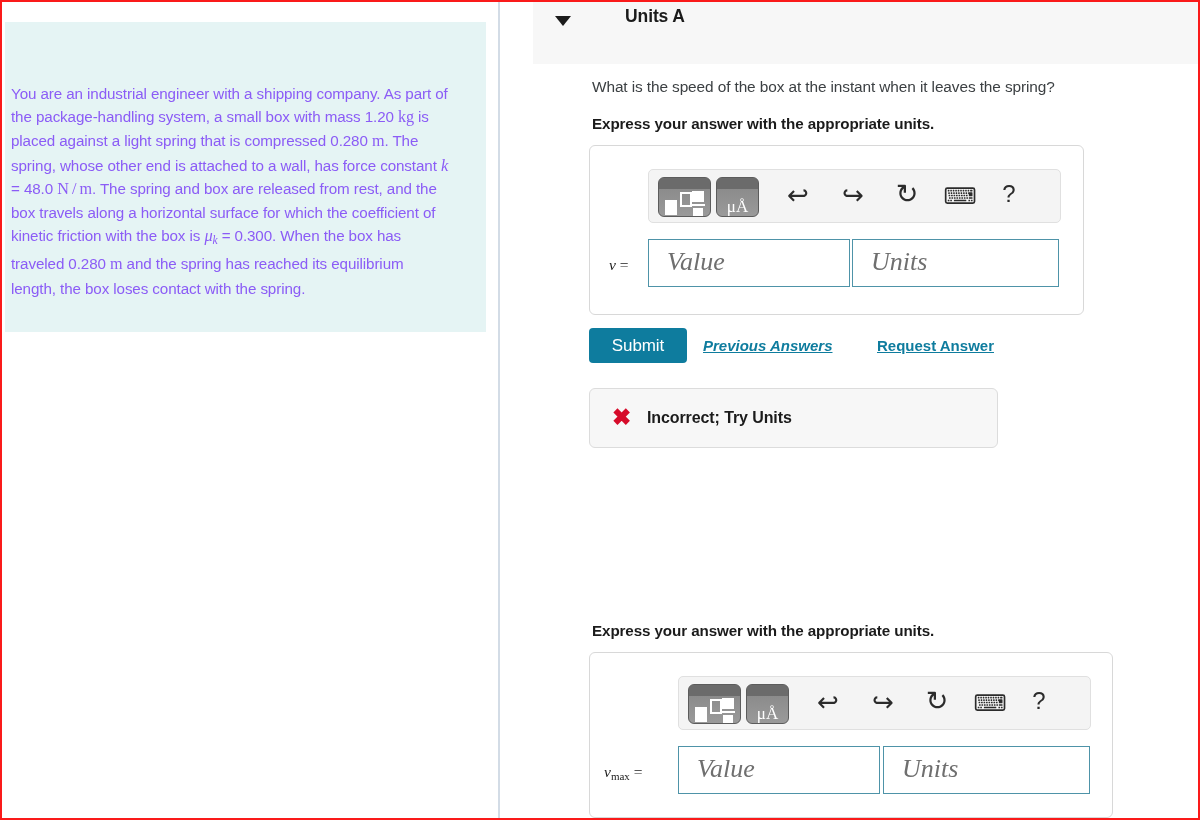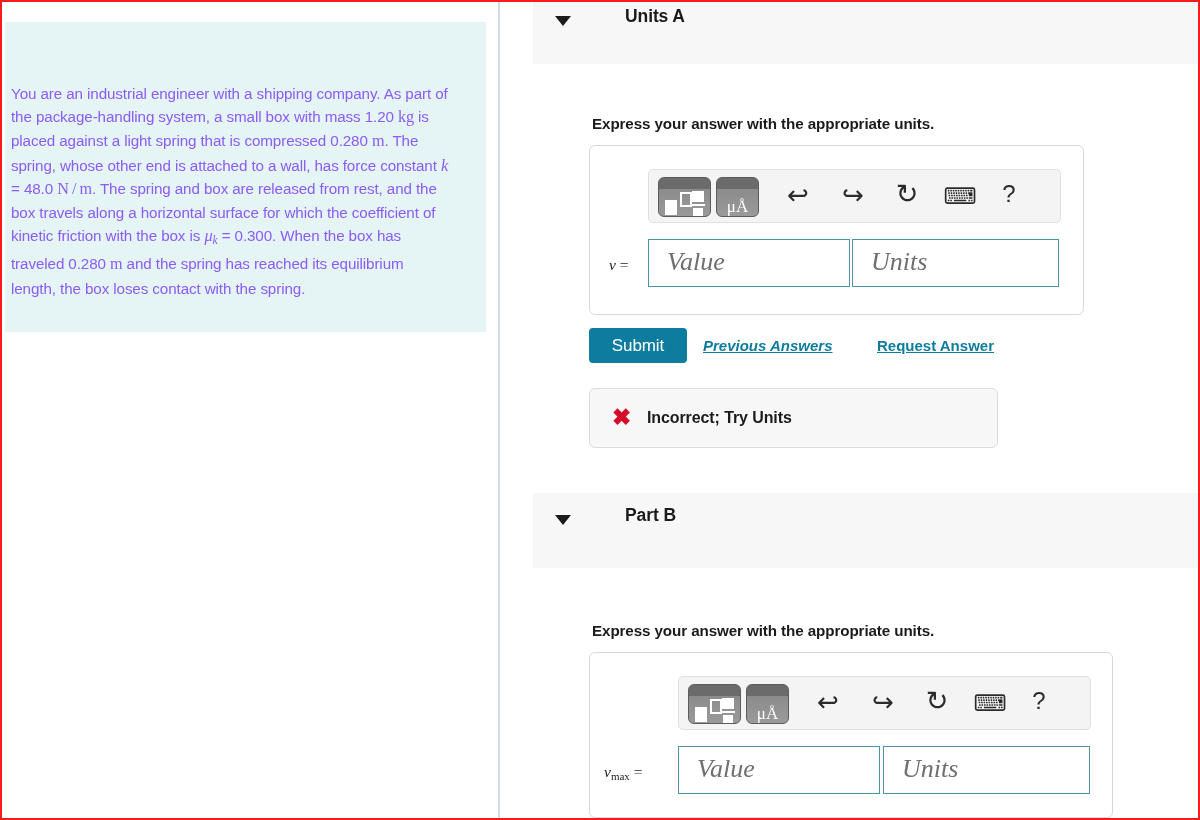--- a/index.html
+++ b/index.html
@@ -287,20 +287,21 @@
 
   <div id="divider"></div>
 
   <div id="right-panel">
 
     <div class="part-header" style="top:-18px; height:80px;">
       <div class="caret" style="top:32px;"></div>
       <div class="part-title" style="top:22px;">Units A</div>
     </div>
 
+    <div class="question-text" style="left:92px; top:76px;">What is the speed of the box at the instant when it leaves the spring?</div>
     <div class="express-text" style="left:92px; top:113px;">Express your answer with the appropriate units.</div>
 
     <div class="answer-box" style="left:89px; top:143px; width:495px; height:170px;">
 
       <div class="mathbar" style="left:58px; top:23px; width:413px; height:54px;">
 
         <div class="tool-tile" style="left:9px;">
           <div class="tile-cap"></div>
           <div class="wbox" style="left:6px;  top:22px; width:12px; height:15px;"></div>
           <div class="obox" style="left:21px; top:14px; width:8px;  height:11px;"></div>
@@ -335,24 +336,20 @@
 
     <button class="submit-btn" style="left:89px; top:326px; width:98px; height:35px;">Submit</button>
     <span class="answer-link" style="left:203px; top:335px;font-style:italic;">Previous Answers</span>
     <span class="answer-link" style="left:377px; top:335px;">Request Answer</span>
 
     <div class="feedback" style="left:89px; top:386px; width:409px; height:60px;">
       <span class="xmark">✖</span>
       <span class="fb-text">Incorrect; Try Units</span>
     </div>
 
-    <div class="part-header" style="top:491px; height:75px;">
-      <div class="caret" style="top:22px;"></div>
-      <div class="part-title" style="top:12px;">Part B</div>
-    </div>
 
     <div class="express-text" style="left:92px; top:620px;">Express your answer with the appropriate units.</div>
 
     <div class="answer-box" style="left:89px; top:650px; width:524px; height:166px;">
 
       <div class="mathbar" style="left:88px; top:23px; width:413px; height:54px;">
 
         <div class="tool-tile" style="left:9px;">
           <div class="tile-cap"></div>
           <div class="wbox" style="left:6px;  top:22px; width:12px; height:15px;"></div>

